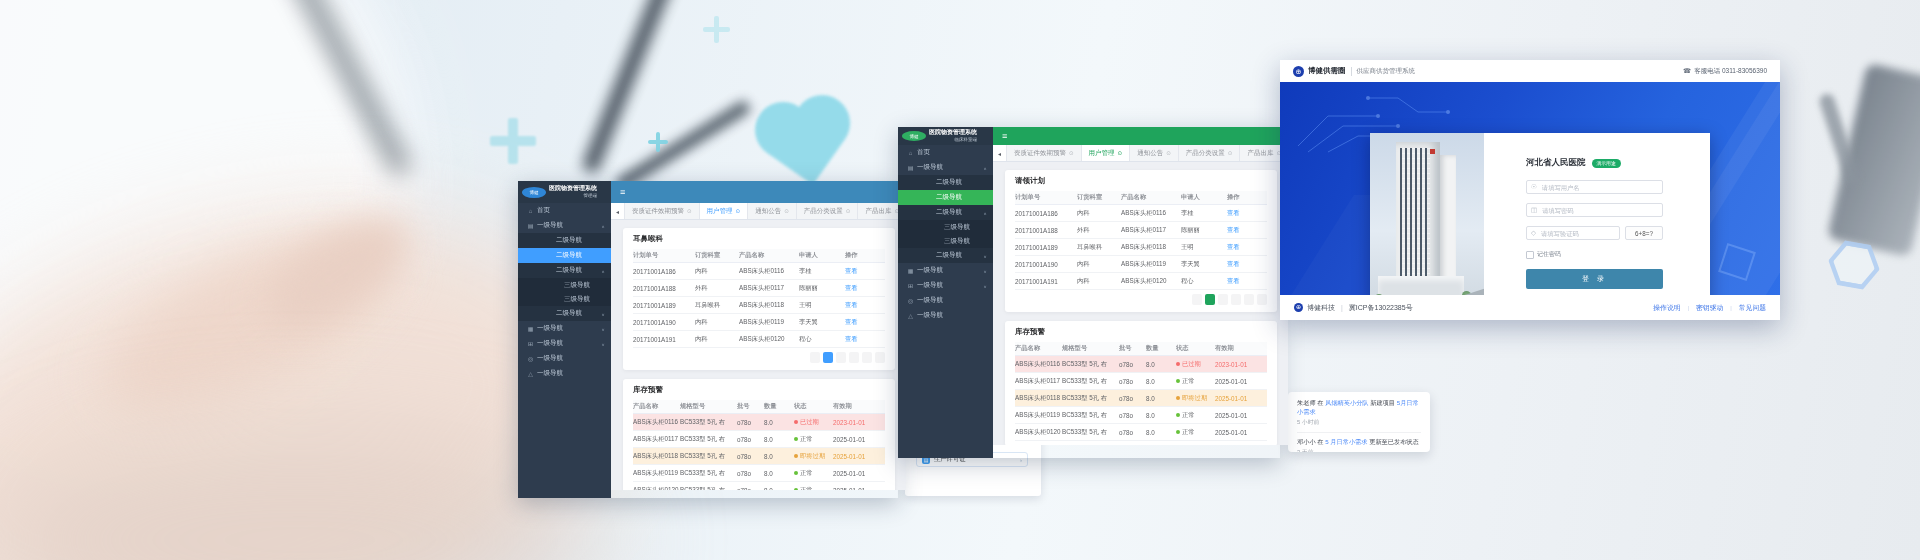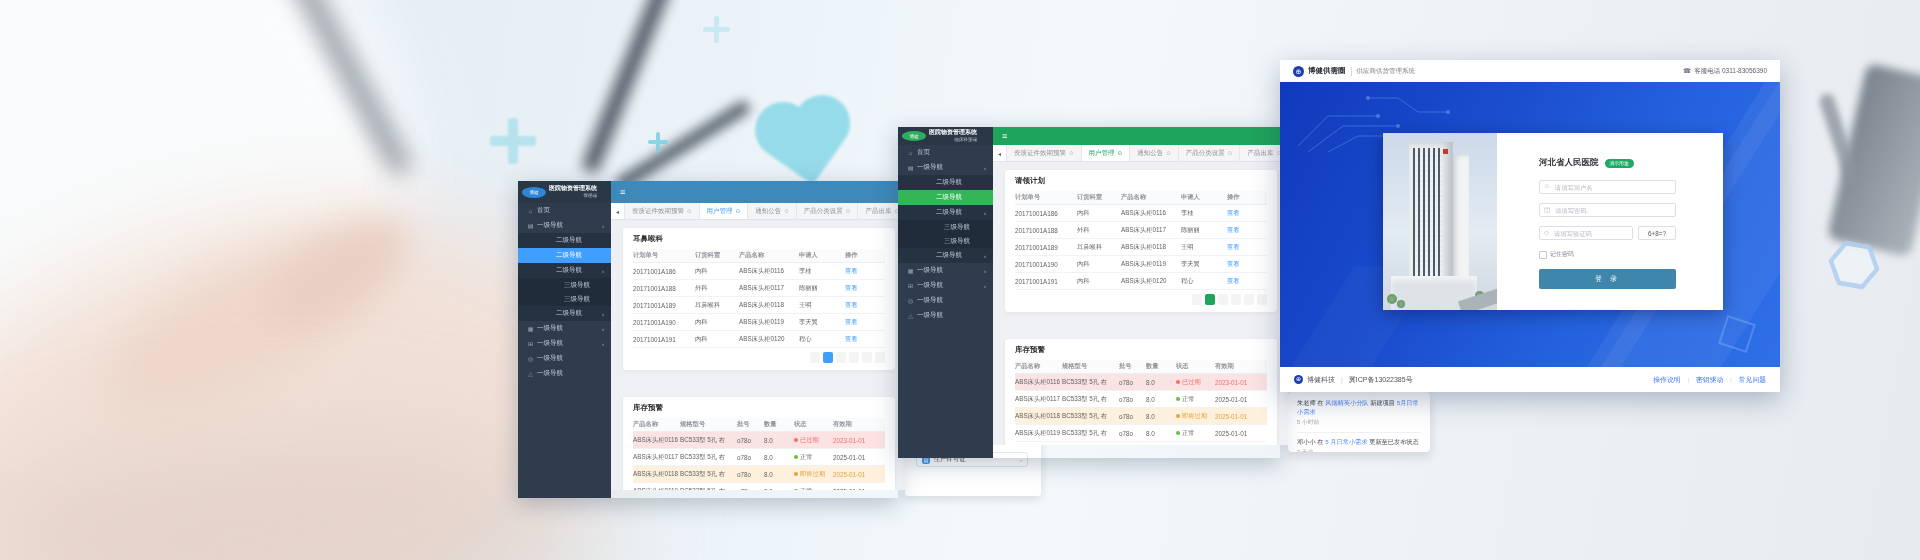--- a/index.html
+++ b/index.html
@@ -39,21 +39,21 @@
   .main{display:flex;flex-direction:column;background:#eef0f4;flex:1;min-width:0;}
   .topbar{background:var(--bar);display:flex;align-items:center;color:#fff;flex-shrink:0;}
   .burger{font-size:9px;padding-left:9px;cursor:pointer;line-height:1;}
   .tabsbar{background:#fff;border-bottom:1px solid #dfe4ec;display:flex;align-items:stretch;height:16px;flex-shrink:0;overflow:hidden;}
   .collapse-btn{width:13px;display:flex;align-items:center;justify-content:center;color:#5a5e66;font-size:6px;cursor:pointer;}
   .tab{display:flex;align-items:center;gap:3px;padding:0 7px;font-size:6.5px;color:#909399;background:#f3f5f7;border-left:1px solid #e4e7ed;white-space:nowrap;cursor:pointer;}
   .tab .tic{font-size:5.5px;color:#b6babf;}
   .tab.active{background:#fff;color:var(--acc);}
   .tab.active .tic{color:var(--acc);}
   .content{padding:8px 11px 0 12px;overflow:hidden;flex:1;}
-  .card{background:#fff;border-radius:3px;box-shadow:0 1px 4px rgba(0,21,41,.06);padding:6px 10px 5px;margin-bottom:27px;}
+  .card{background:#fff;border-radius:3px;box-shadow:0 1px 4px rgba(0,21,41,.06);padding:6px 10px 5px;margin-bottom:9px;}
   .card-head{display:flex;align-items:center;}
   .card-title{font-size:7.5px;font-weight:bold;color:#303133;}
   .card-links{margin-left:auto;display:flex;gap:13px;}
   .card-links a{font-size:6.5px;color:#606266;text-decoration:none;cursor:pointer;}
   .card-links a.link-active{color:var(--acc);}
   .tbl{margin-top:5px;}
   .trow{display:grid;align-items:center;height:16px;border-bottom:1px solid #f0f2f5;font-size:6.3px;color:#606266;}
   .trow>div{padding-right:4px;overflow:hidden;white-space:nowrap;}
   .thead{height:13px;background:#fafbfc;color:#909399;font-weight:bold;border-bottom:1px solid #ebeef5;}
   .g-plan{grid-template-columns:62px 44px 60px 46px 1fr;}
@@ -77,34 +77,34 @@
   #panel-left .logo-oval{width:24px;height:11px;background:#2f86d6;}
   #panel-left .topbar{height:22px;}
   #panel-left .main{height:309px;flex:none;}
   #panel-mid{--acc:#1fa45c;--bar:#1fa45c;--sel:#35b558;left:898px;top:127px;width:382px;height:331px;z-index:3;}
   #panel-mid .side{width:95px;}
   #panel-mid .logo-row{height:18px;}
   #panel-mid .logo-oval{width:24px;height:10px;background:#2fae62;}
   #panel-mid .topbar{height:18px;}
   #panel-mid .main{height:318px;flex:none;}
   
-  #login{left:1280px;top:60px;width:500px;height:332px;z-index:4;position:absolute;
+  #login{left:1280px;top:60px;width:500px;height:260px;z-index:4;position:absolute;
          box-shadow:0 8px 26px rgba(20,40,90,.30);display:flex;flex-direction:column;}
   .lg-head{height:22px;background:#fff;display:flex;align-items:center;padding:0 13px;flex-shrink:0;}
   .lg-logo{width:11px;height:11px;border-radius:50%;background:#1d3fae;color:#fff;font-size:7px;line-height:11px;text-align:center;flex-shrink:0;}
   .lg-brand{font-size:7.5px;font-weight:bold;color:#2b3038;margin-left:4px;}
   .lg-sep{width:1px;height:9px;background:#d6dae0;margin:0 5px;}
   .lg-prod{font-size:6.5px;color:#7a818b;}
   .lg-phone{margin-left:auto;display:flex;align-items:center;gap:3px;color:#596270;font-size:6.5px;}
   .lg-phone .pic{font-size:6.5px;color:#6a7380;}
   .lg-body{flex:1;position:relative;overflow:hidden;
            background:linear-gradient(118deg,#0f3abb 0%,#1b4ecf 38%,#2563de 66%,#2f6fe8 100%);}
   .streak{position:absolute;background:rgba(255,255,255,.055);transform:skewX(-32deg);}
   .tri{position:absolute;width:26px;height:26px;border:2px solid rgba(150,190,255,.35);transform:rotate(18deg);}
-  .lg-inner{position:absolute;left:103px;top:51px;width:340px;height:177px;display:flex;
+  .lg-inner{position:absolute;left:90px;top:51px;width:340px;height:177px;display:flex;
             box-shadow:0 4px 16px rgba(0,10,40,.35);}
   .bld{width:114px;height:177px;position:relative;overflow:hidden;flex-shrink:0;
        background:linear-gradient(180deg,#ccd9e8 0%,#e3ebf3 55%,#cfd8e0 100%);}
   .bld .tower{position:absolute;left:26px;top:9px;width:44px;height:168px;background:#eceeef;
        box-shadow:inset -6px 0 8px rgba(90,105,120,.35);}
   .bld .tower:before{content:"";position:absolute;left:4px;top:6px;right:10px;bottom:0;
        background:repeating-linear-gradient(90deg,#4d5b6a 0 2px,transparent 2px 5px),
                   repeating-linear-gradient(180deg,rgba(255,255,255,.5) 0 1.5px,transparent 1.5px 5px);}
   .bld .wing{position:absolute;left:70px;top:22px;width:16px;height:155px;background:#f2f3f4;
        box-shadow:inset 3px 0 5px rgba(120,130,140,.3);}

